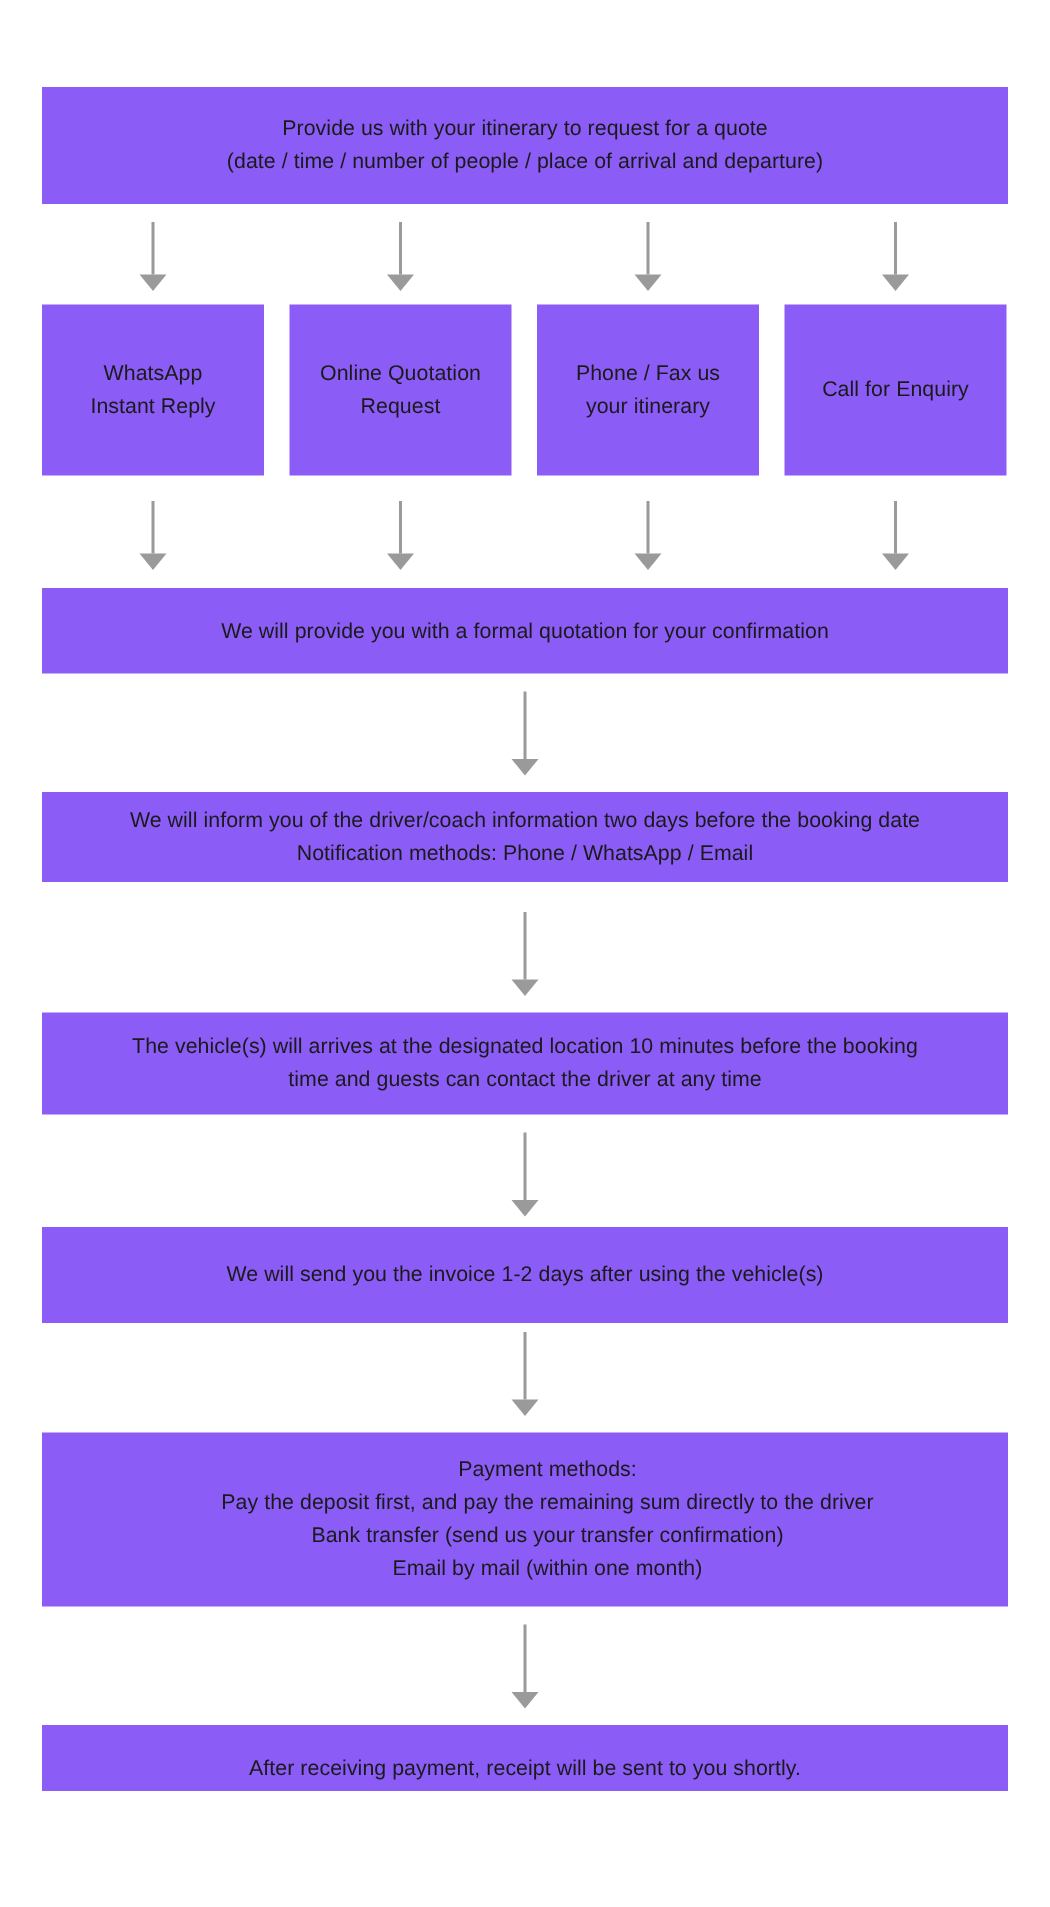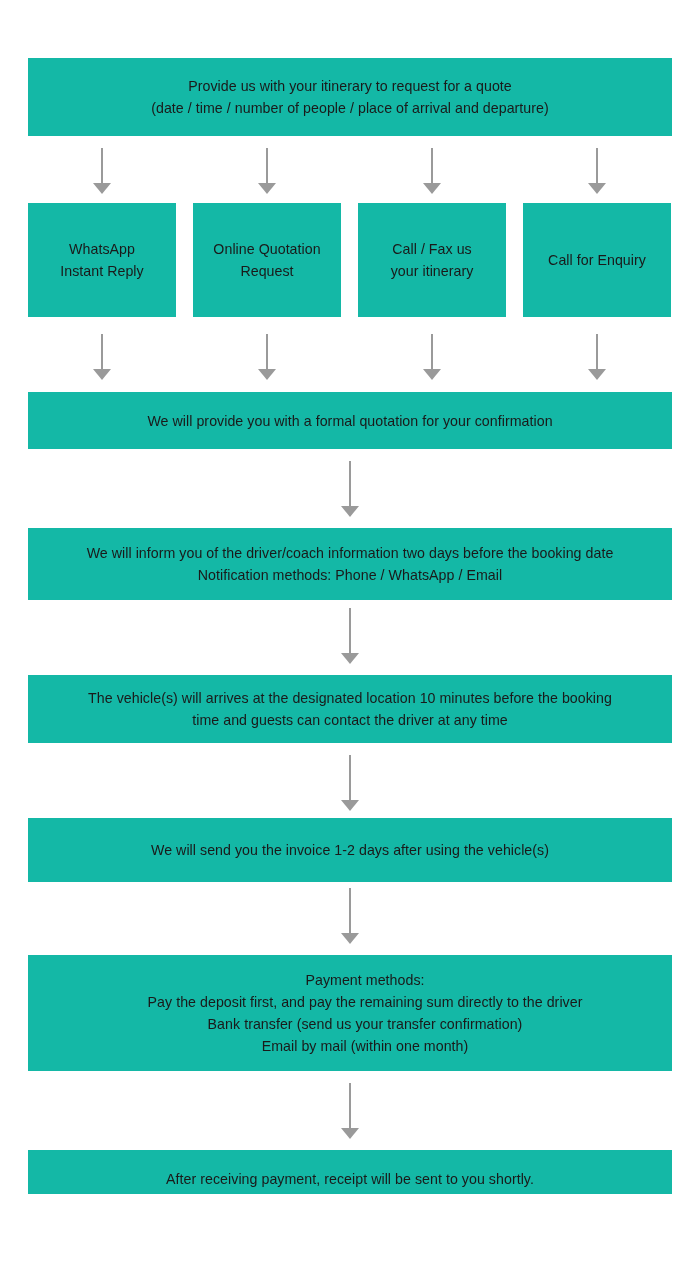--- a/index.html
+++ b/index.html
@@ -18,21 +18,21 @@
   #flowchart {
     position: absolute;
     left: 0;
     top: 0;
     width: 700px;
     height: 1271px;
   }
 
   .node {
     position: absolute;
-    background: #14b8a6;
+    background: #8b5cf6;
     color: #1a1a1a;
     display: flex;
     align-items: center;
     justify-content: center;
     text-align: center;
     font-size: 14.2px;
     line-height: 22px;
     letter-spacing: 0.05px;
     box-sizing: border-box;
     padding: 4px 10px;
@@ -119,21 +119,21 @@
 
   <div class="node option" style="left:193px;">
     <div class="lines">
       <div>Online Quotation</div>
       <div>Request</div>
     </div>
   </div>
 
   <div class="node option" style="left:358px;">
     <div class="lines">
-      <div>Call / Fax us</div>
+      <div>Phone / Fax us</div>
       <div>your itinerary</div>
     </div>
   </div>
 
   <div class="node option" style="left:523px;">
     <div class="lines">
       <div>Call for Enquiry</div>
     </div>
   </div>
 
@@ -158,21 +158,21 @@
     <div class="lines">
       <div>We will provide you with a formal quotation for your confirmation</div>
     </div>
   </div>
 
   <div class="arrow" style="left:341px; top:461px; height:56px;">
     <div class="shaft" style="height:45px;"></div>
       <div class="head"></div>
   </div>
 
-  <div class="node wide" style="top:528px; height:72px;">
+  <div class="node wide" style="top:528px; height:60px;">
     <div class="lines">
       <div>We will inform you of the driver/coach information two days before the booking date</div>
       <div>Notification methods: Phone / WhatsApp / Email</div>
     </div>
   </div>
 
   <div class="arrow" style="left:341px; top:608px; height:56px;">
     <div class="shaft" style="height:45px;"></div>
       <div class="head"></div>
   </div>

